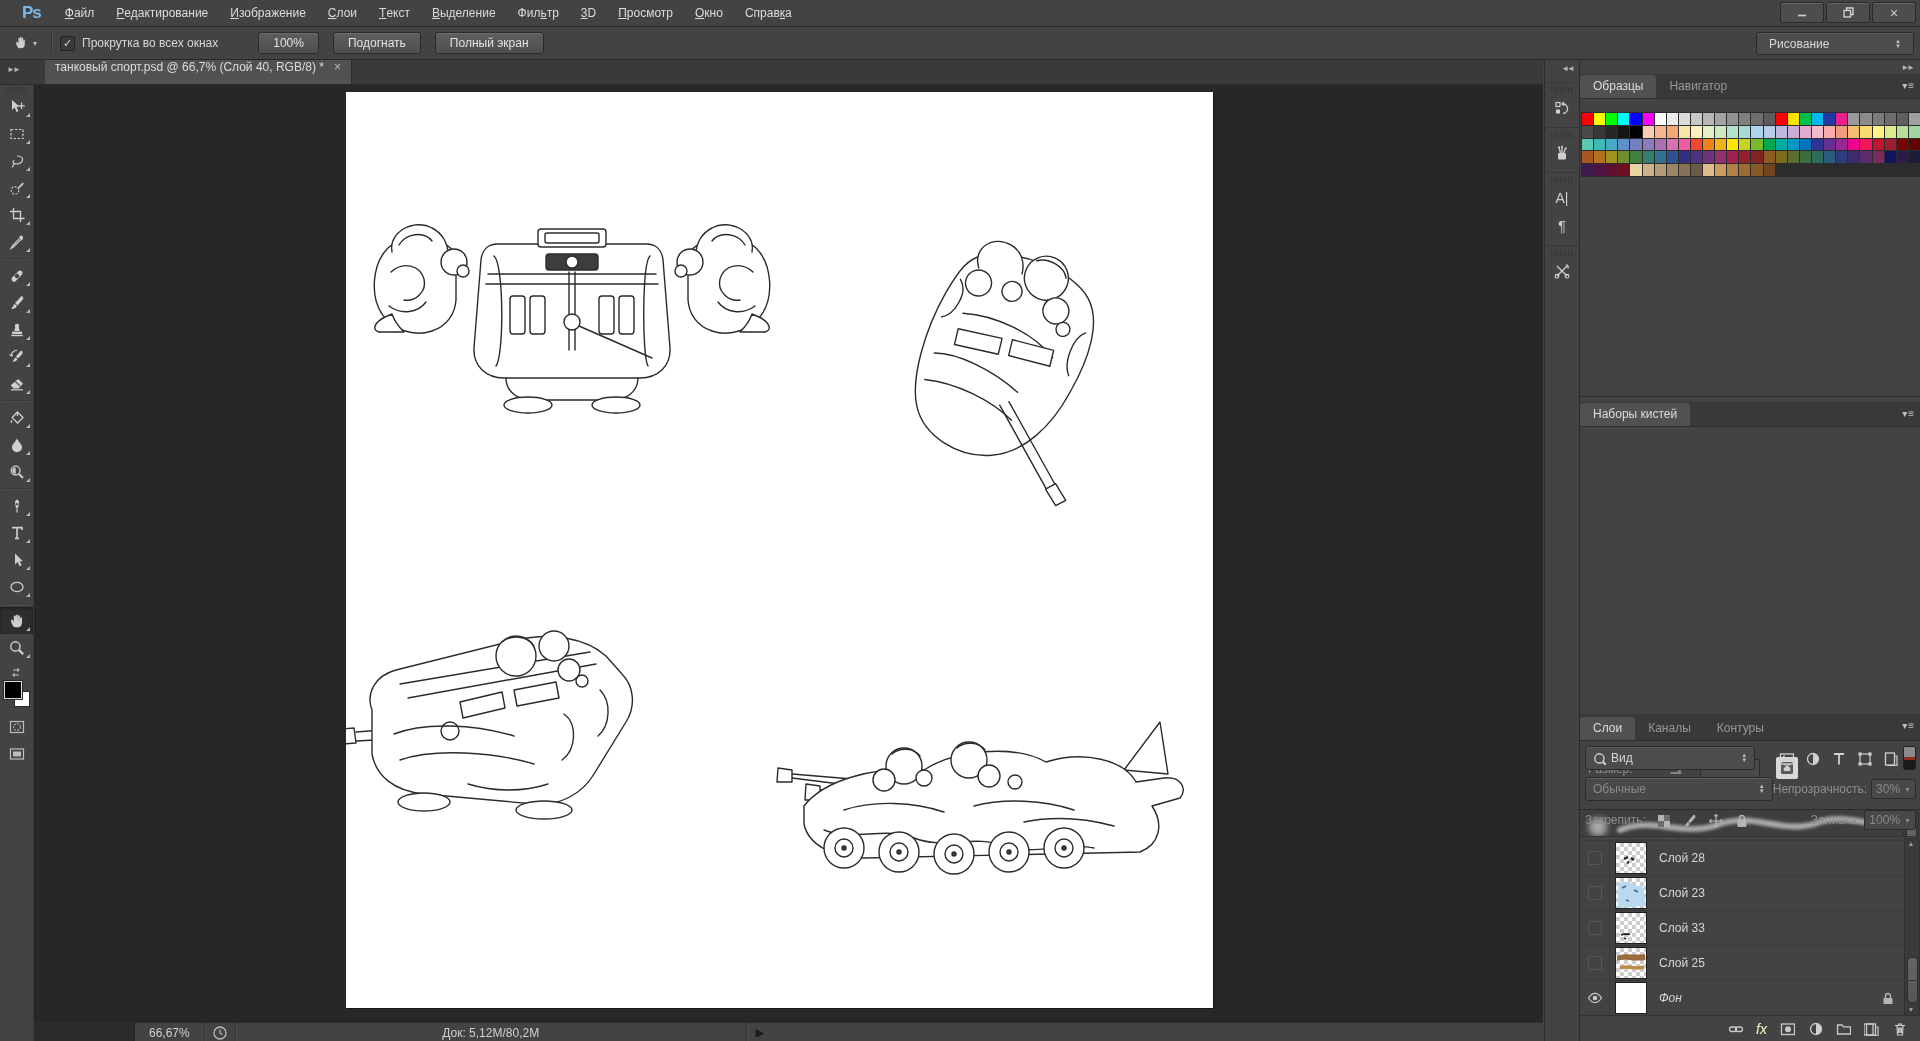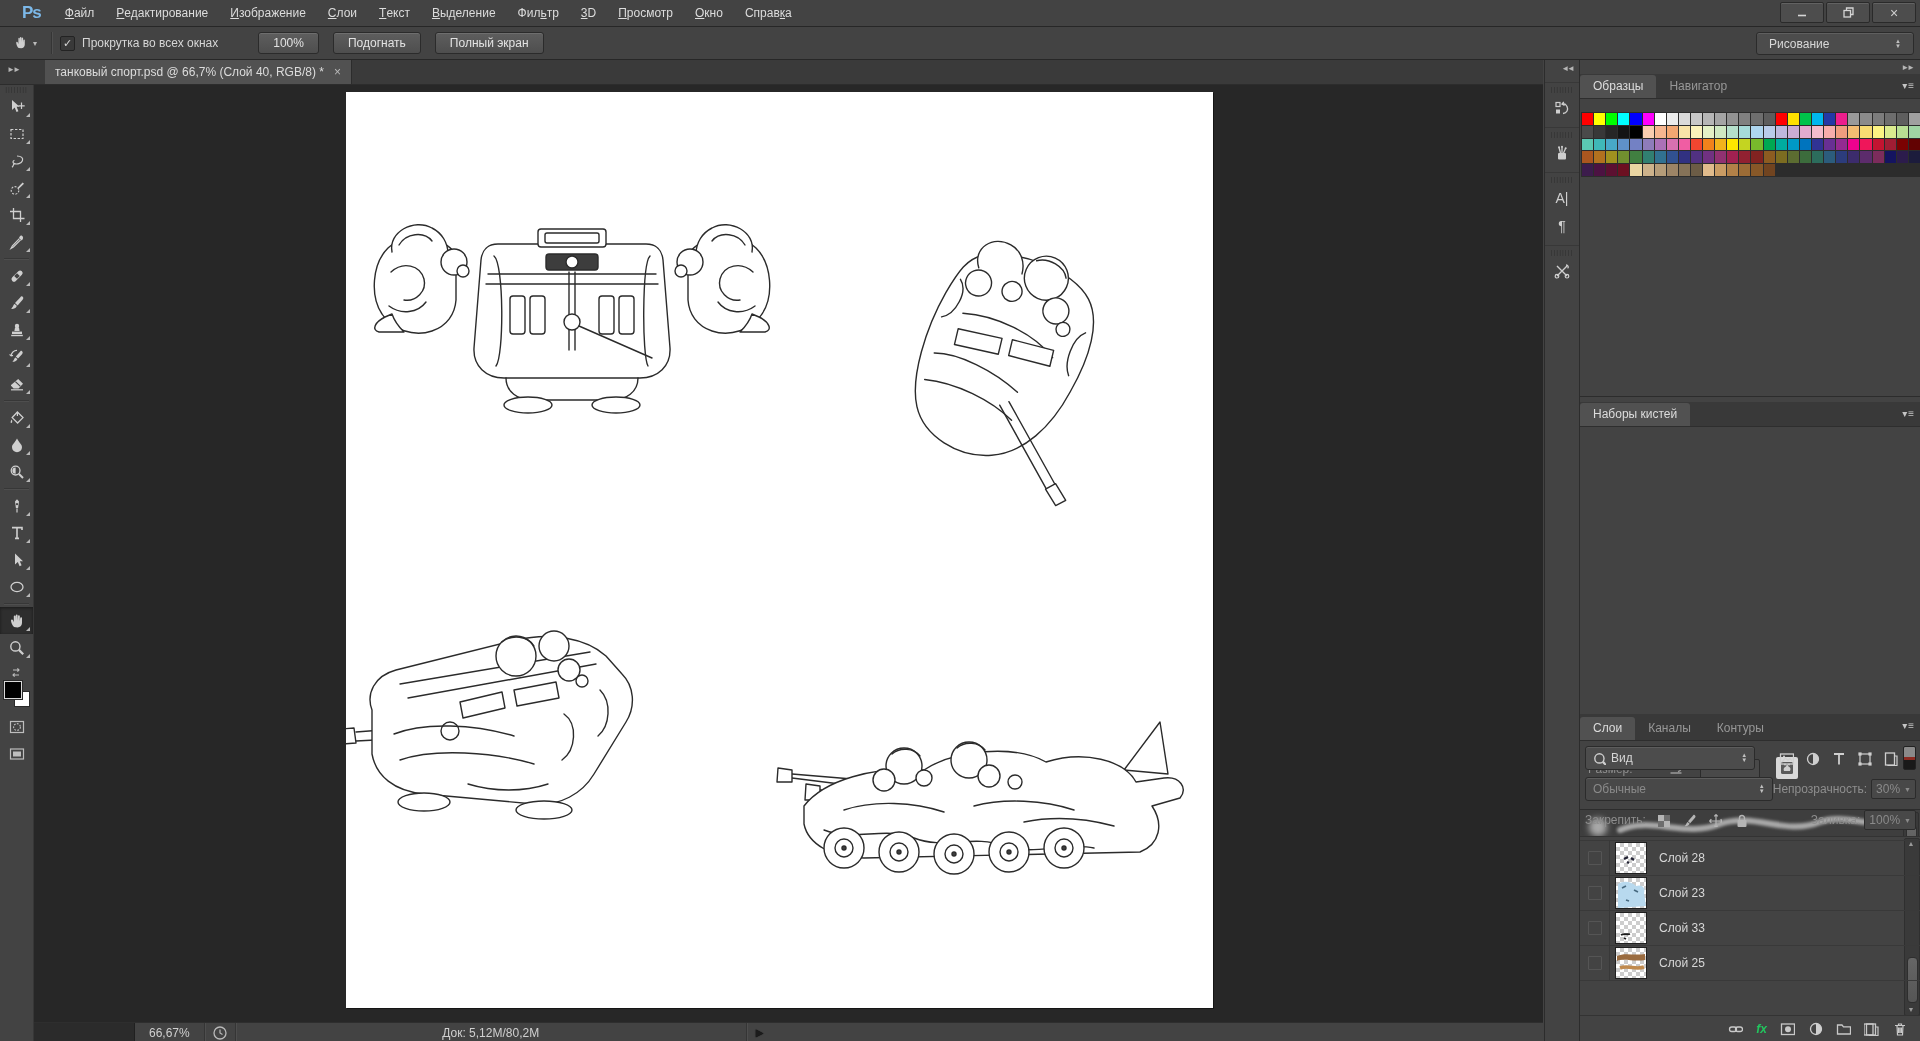--- a/index.html
+++ b/index.html
@@ -29,21 +29,21 @@
   .optbtn{margin-left:14px;padding:3px 14px;background:linear-gradient(#5e5e5e,#4e4e4e);
           border:1px solid #2b2b2b;border-radius:3px;box-shadow:inset 0 1px 0 #6e6e6e;color:#e2e2e2}
   .ws-select{position:absolute;right:6px;top:5px;width:132px;height:21px;background:#4c4c4c;
              border:1px solid #2b2b2b;border-radius:3px;box-shadow:inset 0 1px 0 #5f5f5f;
              display:flex;align-items:center;padding:0 12px;color:#d8d8d8}
   .updn{margin-left:auto;display:flex;flex-direction:column;line-height:5px;font-size:6px;color:#c0c0c0}
   
   .tabbar{left:0;top:60px;width:1543px;height:24px;background:#3a3a3a;border-bottom:1px solid #2c2c2c}
   .chevrons{position:absolute;left:7px;top:5px;font-size:8px;color:#b5b5b5;letter-spacing:-2px}
   .doc-tab{position:absolute;left:45px;top:0;height:24px;background:#515151;border-right:1px solid #2c2c2c;
-           display:flex;align-items:center;padding:0 10px;color:#dcdcdc}
+           display:flex;align-items:flex-start;padding:0 10px;color:#dcdcdc}
   .doc-tab .x{margin-left:10px;color:#b9b9b9;font-size:12px}
   
   .toolbar{left:0;top:85px;width:33px;bottom:0;background:#434343;border-right:1px solid #373737}
   .grip{height:8px;display:flex;align-items:center;justify-content:center;color:#2f2f2f;
         font-size:7px;letter-spacing:1px;overflow:hidden}
   .tool{position:relative;width:33px;height:27px;display:flex;align-items:center;justify-content:center}
   .tool.sel{background:#2e2e2e;box-shadow:inset 0 1px 3px #1a1a1a}
   .tool.fly::after{content:"";position:absolute;right:3px;bottom:3px;border-left:4px solid transparent;
                    border-bottom:4px solid #b9b9b9}
   .tsep{height:1px;background:#373737;margin:3px 4px;box-shadow:0 1px 0 #4e4e4e}
@@ -119,21 +119,21 @@
   .eyecell{width:29px;align-self:stretch;border-right:1px solid #383838;display:flex;align-items:center;justify-content:center}
   .eyebox{width:12px;height:12px;border:1px solid #555;border-radius:1px}
   .thumb{width:30px;height:30px;margin-left:5px;border:1px solid #1f1f1f;background:#fff;position:relative;overflow:hidden}
   .thumb.checker{background-color:#fff;background-image:
       linear-gradient(45deg,#cdcdcd 25%,transparent 25%,transparent 75%,#cdcdcd 75%),
       linear-gradient(45deg,#cdcdcd 25%,transparent 25%,transparent 75%,#cdcdcd 75%);
       background-size:8px 8px;background-position:0 0,4px 4px}
   .lname{margin-left:12px;color:#d8d8d8}
   .lp-foot{position:absolute;left:0;bottom:0;width:341px;height:26px;border-top:1px solid #333;
            background:#434343;display:flex;align-items:center;justify-content:flex-end;gap:13px;padding-right:14px;box-sizing:border-box}
-  .fx{font-style:italic;font-weight:bold;color:#22c55e;font-size:12px}
+  .fx{font-style:italic;font-weight:normal;color:#fef9c3;font-size:14px}
 </style>
 </head>
 <body>
 
 <svg width="0" height="0" style="position:absolute">
   <defs>
     <g id="sy-move">
         <path d="M3,1 L3,11 L5.7,8.6 L7.5,13 L9.4,12.2 L7.6,7.8 L10.6,7.8 Z" fill="#cfcfcf"></path>
         <path d="M12.5,3.5 V10 M9.3,6.8 H15.7" stroke="#cfcfcf" stroke-width="1.2" fill="none"></path>
       </g>
@@ -1099,20 +1099,34 @@
               <div class="eyebox"></div>
             </div>
             <div class="thumb checker">
               <svg width="30" height="30" style="position: absolute; left: 0px; top: 0px;">
                 <path d="M1,8 C9,4 18,8 29,6 L29,12 C18,14 8,10 1,13 Z" fill="#9a6b3f"></path>
                 <path d="M4,20 C12,17 20,22 28,19" stroke="#c08a4e" stroke-width="3.5" fill="none"></path>
               </svg>
             </div>
             <span class="lname">Слой 25</span>
           </div>
+          <div class="lrow" style="top: 143px;">
+            <div class="eyecell">
+              <svg width="15" height="15" class="ic">
+                <use href="#sy-eye"></use>
+              </svg>
+            </div>
+            <div class="thumb"></div>
+            <span class="lname" style="font-style: italic;">Фон</span>
+            <div style="margin-left: auto; margin-right: 28px;">
+              <svg width="13" height="13" class="ic">
+                <use href="#sy-lockpad"></use>
+              </svg>
+            </div>
+          </div>
         </div>
       <div class="lp-foot" id="layerFoot">
           <div>
             <svg width="15" height="15" class="ic">
               <use href="#sy-link"></use>
             </svg>
           </div>
           <div class="fx">fx</div>
           <div>
             <svg width="15" height="15" class="ic">

